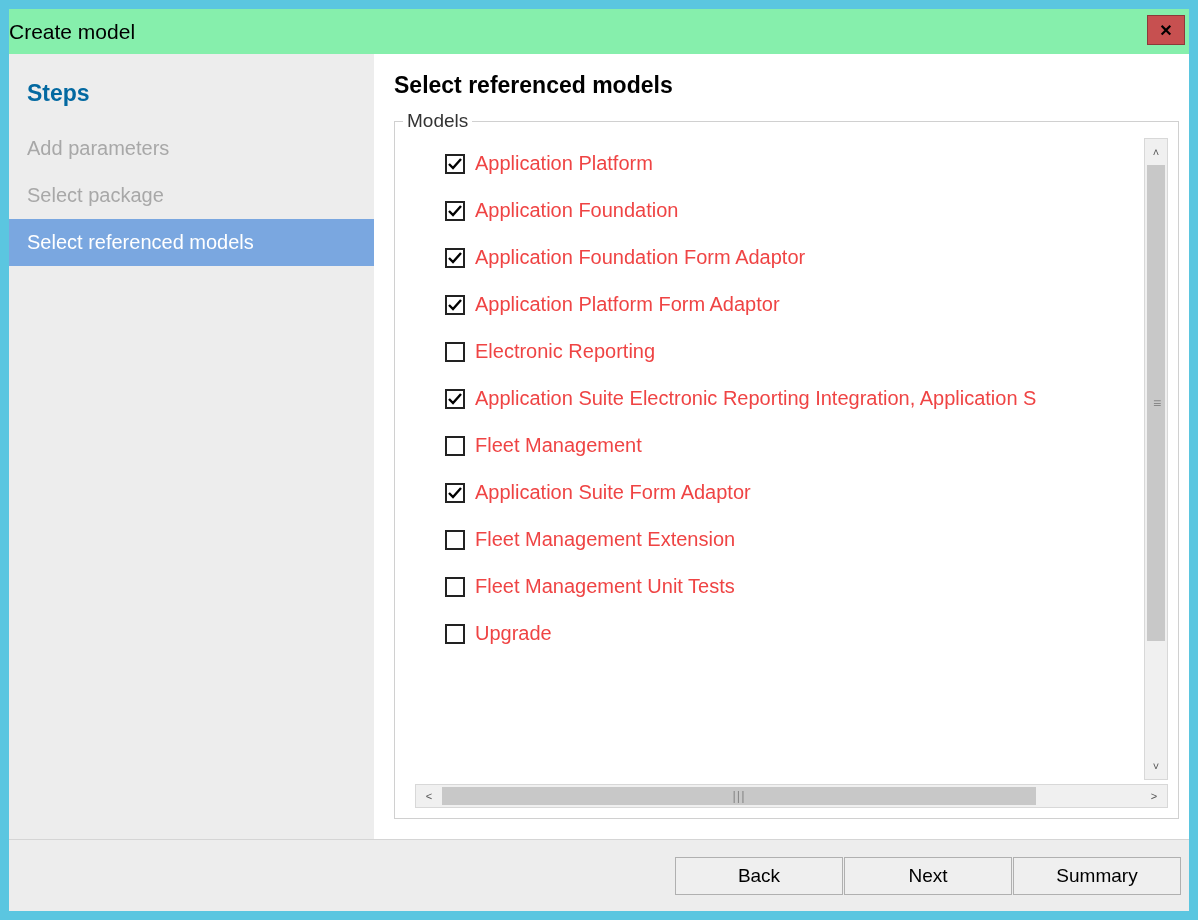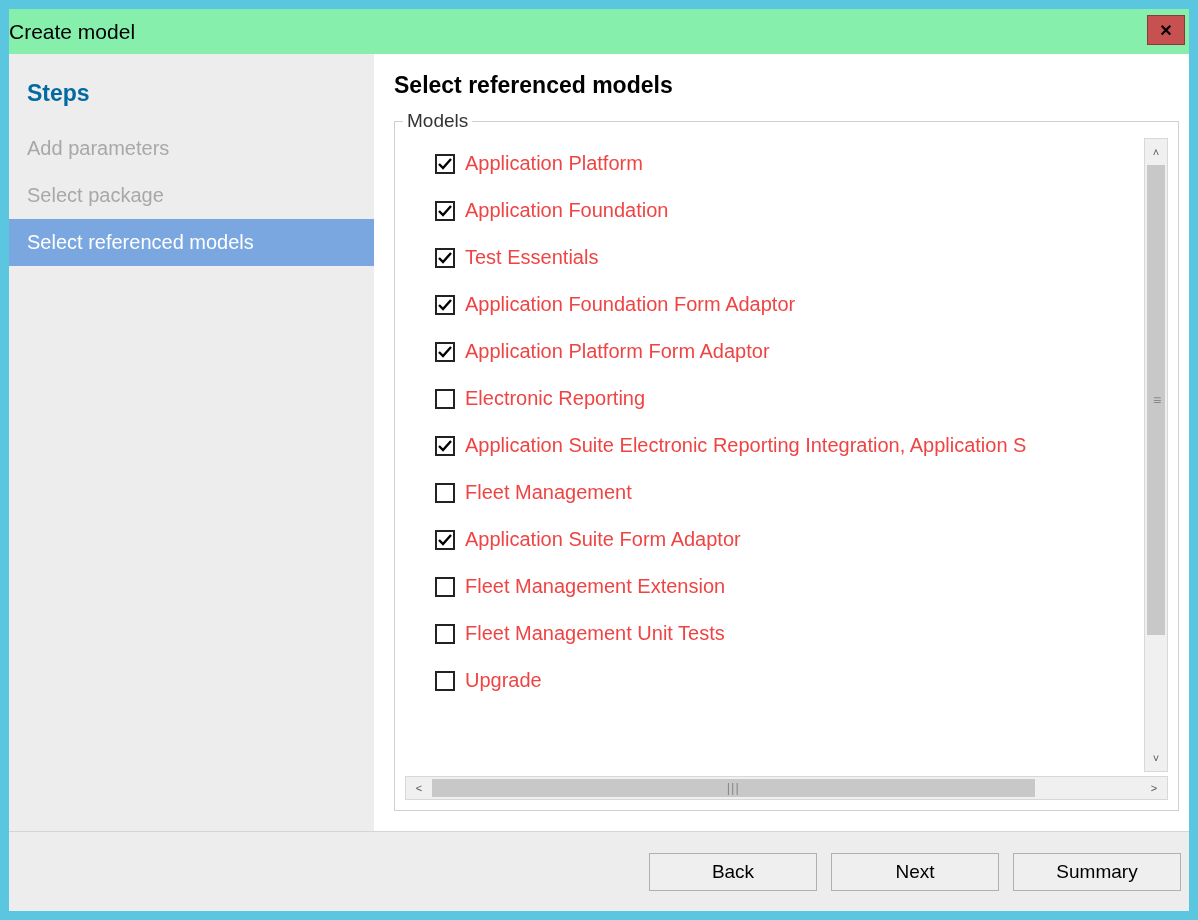--- a/index.html
+++ b/index.html
@@ -70,21 +70,21 @@
       padding: 18px 10px 10px 20px;
       display: flex;
       flex-direction: column;
     }
     .main-title { font-size: 23px; font-weight: bold; margin-bottom: 22px; }
     .fieldset {
       border: 1px solid #d0d0d0;
       position: relative;
       flex: 1;
       margin-bottom: 10px;
-      padding: 16px 10px 10px 10px;
+      padding: 16px 10px 10px 20px;
       display: flex;
       flex-direction: column;
     }
     .fieldset-legend {
       position: absolute;
       top: -12px;
       left: 8px;
       background: #fff;
       padding: 0 4px;
       font-size: 19px;
@@ -183,28 +183,28 @@
     }
     .hscroll-thumb .grip {
       position: absolute;
       top: 46%; left: 50%;
       transform: translate(-50%, -50%);
       color: #888;
       font-size: 13px;
       letter-spacing: 1px;
     }
     .footer {
-      height: 80px;
+      height: 72px;
       background: #ededed;
       border-top: 1px solid #d5d5d5;
       display: flex;
       align-items: center;
       justify-content: flex-end;
       padding-right: 8px;
-      gap: 14px;
+      gap: 1px;
     }
     .btn {
       min-width: 168px;
       height: 38px;
       background: #efefef;
       border: 1px solid #b0b0b0;
       font-size: 19px;
       cursor: pointer;
     }
     .chev { font-size: 11px; color: #555; }
@@ -254,28 +254,20 @@
                   </svg>
                 </span>
                 <span class="model-label">Application Foundation</span>
               </div>
               <div class="model-row">
                 <span class="checkbox checked">
                   <svg viewBox="0 0 16 16">
                     <path d="M2 8 L6 12 L14 3" stroke="#000" stroke-width="2.4" fill="none"></path>
                   </svg>
                 </span>
-                <span class="model-label">Test Essentials</span>
-              </div>
-              <div class="model-row">
-                <span class="checkbox checked">
-                  <svg viewBox="0 0 16 16">
-                    <path d="M2 8 L6 12 L14 3" stroke="#000" stroke-width="2.4" fill="none"></path>
-                  </svg>
-                </span>
                 <span class="model-label">Application Foundation Form Adaptor</span>
               </div>
               <div class="model-row">
                 <span class="checkbox checked">
                   <svg viewBox="0 0 16 16">
                     <path d="M2 8 L6 12 L14 3" stroke="#000" stroke-width="2.4" fill="none"></path>
                   </svg>
                 </span>
                 <span class="model-label">Application Platform Form Adaptor</span>
               </div>

